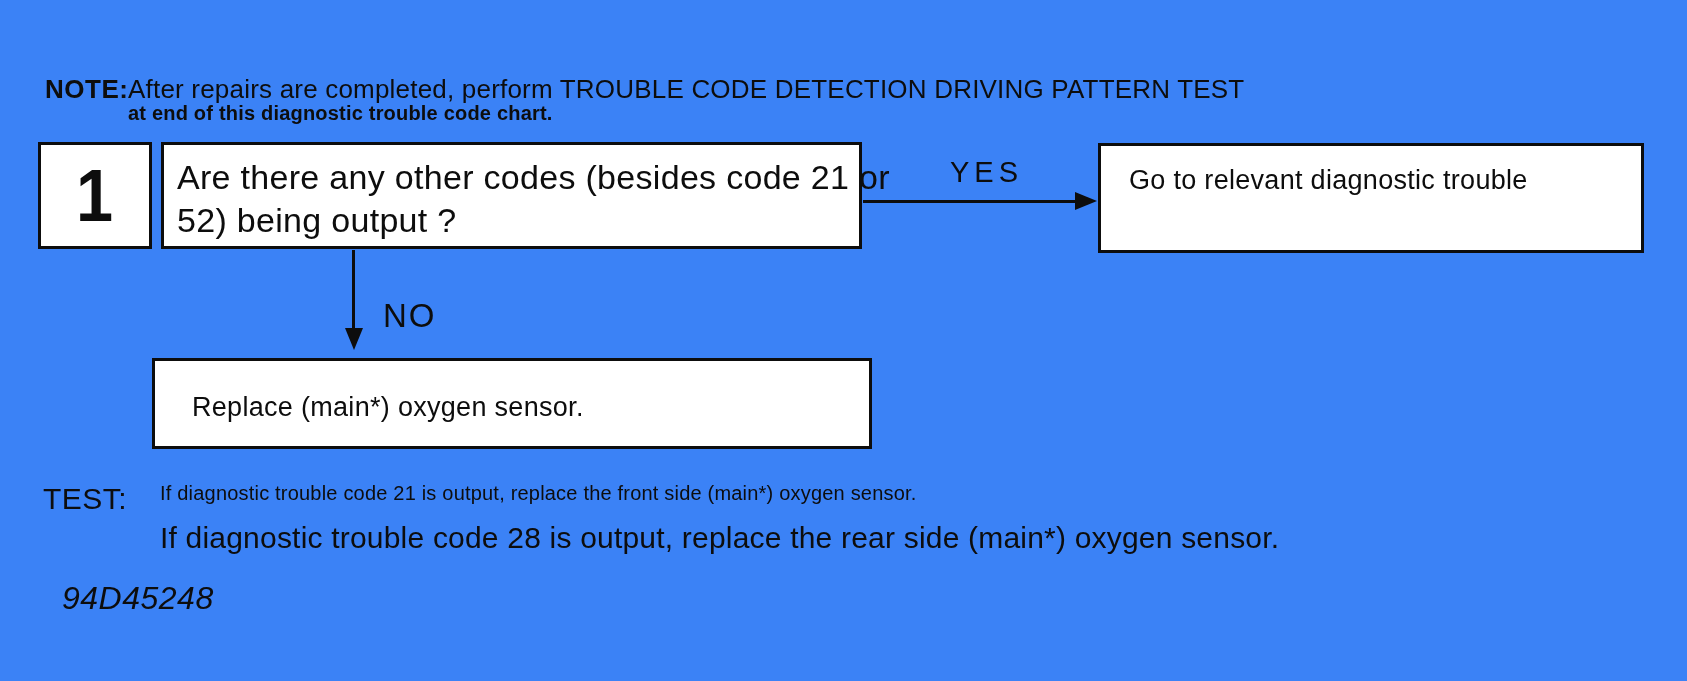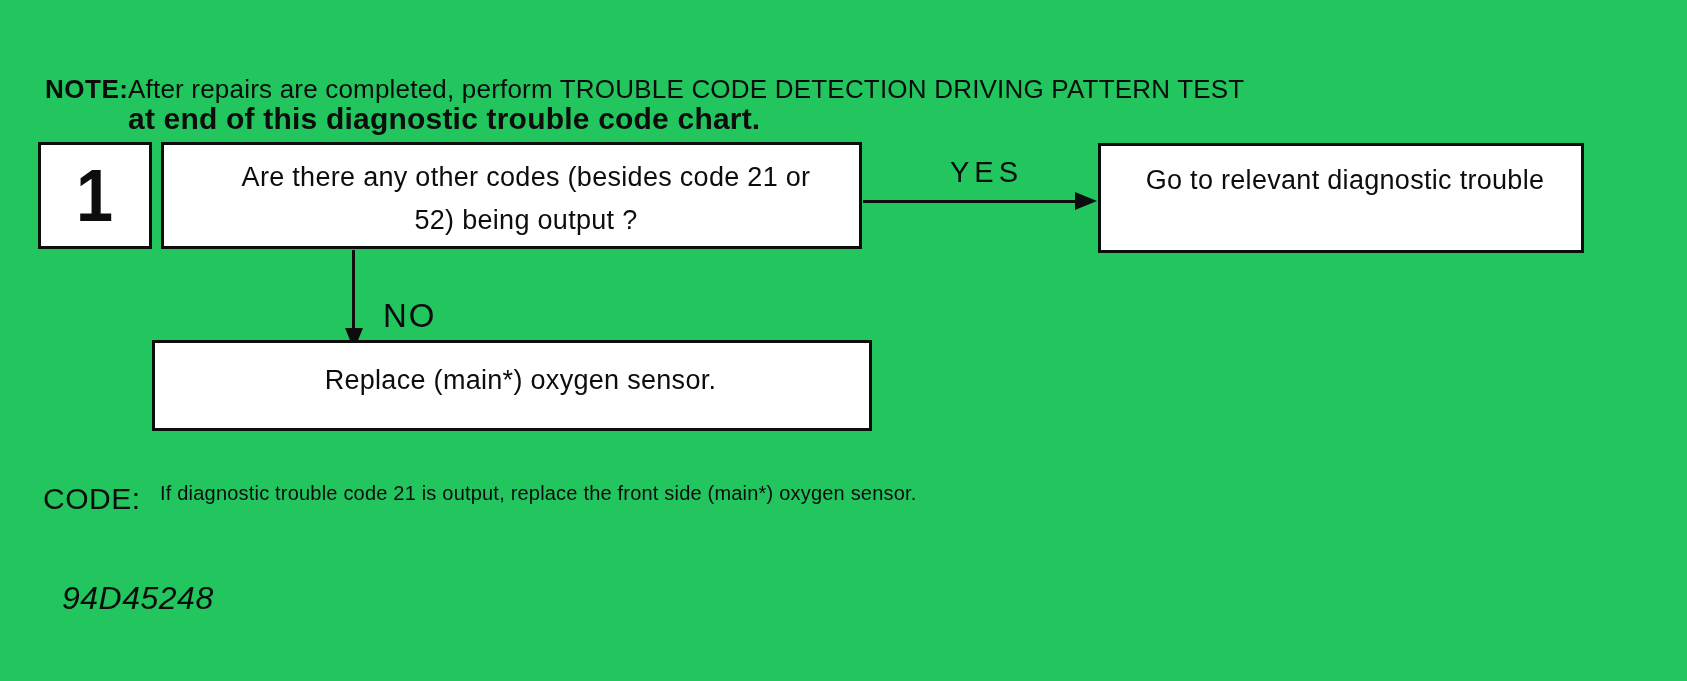--- a/index.html
+++ b/index.html
@@ -5,42 +5,41 @@
   * { margin: 0; padding: 0; box-sizing: border-box; }
   html, body { background: #ffffff; }
   body {
     font-family: "Liberation Sans", "DejaVu Sans", sans-serif;
     color: #0d0d0d;
   }
   .canvas {
     position: relative;
     width: 1687px;
     height: 681px;
-    background: #22c55e;
+    background: #3b82f6;
     overflow: hidden;
-    text-align: center;
   }
   .abs { position: absolute; }
 
   
   .note-label {
     left: 45px; top: 74px;
     font-size: 26px; font-weight: 700;
     letter-spacing: 0.5px;
     white-space: nowrap;
   }
   .note-line1 {
     left: 128px; top: 74px;
     font-size: 26px; font-weight: 400;
     letter-spacing: 0.2px;
     white-space: nowrap;
   }
   .note-line2 {
     left: 128px; top: 102px;
-    font-size: 30px; font-weight: 700;
+    font-size: 20px; font-weight: 700;
     letter-spacing: 0.2px;
     white-space: nowrap;
   }
 
   
   .box {
     border: 3px solid #0d0d0d;
     background: #ffffff;
   }
   .step-number-box {
@@ -49,37 +48,37 @@
     display: flex; align-items: center; justify-content: center;
   }
   .step-number {
     font-size: 74px; font-weight: 700;
     line-height: 1;
     transform: scaleX(0.9);
   }
   .question-box {
     left: 161px; top: 142px;
     width: 701px; height: 107px;
-    padding: 11px 20px 0 49px;
-    font-size: 27px; line-height: 43px;
+    padding: 11px 20px 0 13px;
+    font-size: 34px; line-height: 43px;
     letter-spacing: 0.3px;
     white-space: nowrap;
   }
   .goto-box {
     left: 1098px; top: 143px;
-    width: 486px; height: 110px;
+    width: 546px; height: 110px;
     padding: 12px 20px 4px 28px;
     font-size: 27px; line-height: 44px;
     letter-spacing: 0.3px;
     white-space: nowrap;
   }
   .replace-box {
-    left: 152px; top: 340px;
+    left: 152px; top: 358px;
     width: 720px; height: 91px;
-    padding: 17px 20px 0 37px;
+    padding: 26px 20px 0 37px;
     font-size: 27px; line-height: 40px;
     letter-spacing: 0.3px;
     white-space: nowrap;
   }
 
   
   .yes-arrow-line {
     left: 863px; top: 200px;
     width: 220px; height: 3px;
     background: #0d0d0d;
@@ -171,18 +170,19 @@
   </div>
 
   <div class="abs no-arrow-line"></div>
   <div class="abs no-arrowhead"></div>
   <div class="abs no-label">NO</div>
 
   <div class="abs box replace-box">
     <div>Replace (main*) oxygen sensor.</div>
   </div>
 
-  <div class="abs hint-label">CODE:</div>
+  <div class="abs hint-label">TEST:</div>
   <div class="abs hint-line1">If diagnostic trouble code 21 is output, replace the front side (main*) oxygen sensor.</div>
+  <div class="abs hint-line2">If diagnostic trouble code 28 is output, replace the rear side (main*) oxygen sensor.</div>
 
   <div class="abs figure-id">94D45248</div>
 
 </div>
 
 </body></html>

